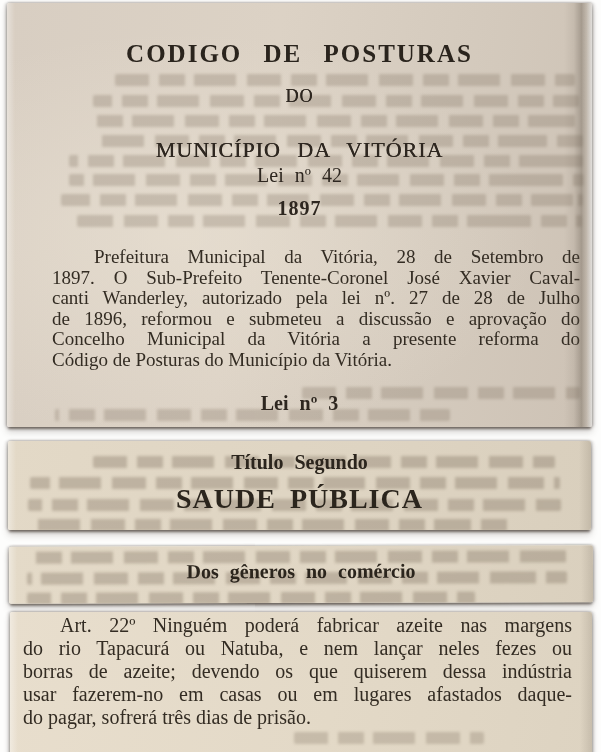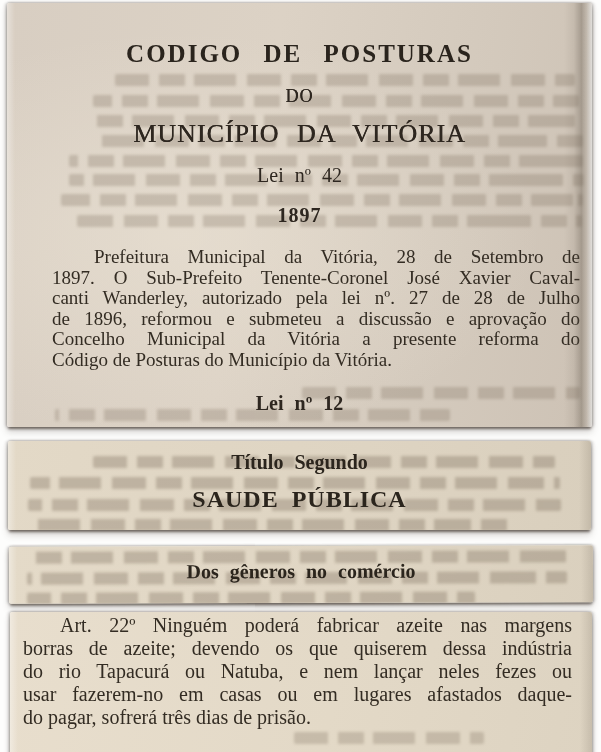--- a/index.html
+++ b/index.html
@@ -96,35 +96,35 @@
   
   .txt { position: absolute; left: 0; right: 0; z-index: 2; color: #2e2720; }
   .center { text-align: center; }
   .semibold { text-shadow: 0.35px 0 0 currentColor; }
 
   .main-title {
     top: 12px; font-size: 25px; line-height: 44px;
     letter-spacing: 2px; word-spacing: 13px; color: #2a241d;
   }
   .title-do    { top: 82px;  font-size: 18px; line-height: 22px; letter-spacing: 1px; }
-  .muni-title  { top: 118px; font-size: 26px; line-height: 26px; letter-spacing: 1px; word-spacing: 10px; }
+  .muni-title  { top: 134px; font-size: 22px; line-height: 26px; letter-spacing: 1px; word-spacing: 10px; }
   .law-42      { top: 160px; font-size: 20px; line-height: 24px; font-weight: normal; word-spacing: 6px; }
-  .year-head   { top: 200px; font-size: 20px; line-height: 24px; font-weight: bold; letter-spacing: 1px; }
+  .year-head   { top: 193px; font-size: 20px; line-height: 24px; font-weight: bold; letter-spacing: 1px; }
   .law-12      { top: 388px; font-size: 20px; line-height: 24px; font-weight: bold; word-spacing: 6px; }
 
   .preamble {
     position: absolute; top: 244px; left: 45px; width: 528px; z-index: 2;
     font-size: 19px; line-height: 20.5px; color: #332c23;
   }
   .pl { text-align: justify; text-align-last: justify; }
   .pl.first { padding-left: 42px; }
   .pl.last  { text-align-last: auto; }
 
   .kicker  { top: 9px;  font-size: 20px; line-height: 24px; font-weight: bold; word-spacing: 6px; color: #2b251d; }
-  .s-head  { top: 44px; font-size: 24px; line-height: 28px; font-weight: bold; letter-spacing: 1px; word-spacing: 6px; color: #2b251d; }
+  .s-head  { top: 44px; font-size: 28px; line-height: 28px; font-weight: bold; letter-spacing: 1px; word-spacing: 6px; color: #2b251d; }
   .sub-head{ top: 12px; font-size: 20px; line-height: 26px; font-weight: bold; word-spacing: 6px; color: #2b251d; }
 
   .article {
     position: absolute; top: 2px; left: 13px; right: 20px; z-index: 2;
     font-size: 20px; line-height: 23px; color: #332c23;
   }
   .al { text-align: justify; text-align-last: justify; }
   .al.first { padding-left: 37px; }
   .al.last  { text-align-last: auto; }
 </style>
@@ -153,21 +153,21 @@
 
     <div class="preamble">
       <div class="pl first">Prefeitura Municipal da Vitória, 28 de Setembro de</div>
       <div class="pl">1897. O Sub-Prefeito Tenente-Coronel José Xavier Caval-</div>
       <div class="pl">canti Wanderley, autorizado pela lei nº. 27 de 28 de Julho</div>
       <div class="pl">de 1896, reformou e submeteu a discussão e aprovação do</div>
       <div class="pl">Concelho Municipal da Vitória a presente reforma do</div>
       <div class="pl last">Código de Posturas do Município da Vitória.</div>
     </div>
 
-    <div class="txt center law-12">Lei nº 12</div>
+    <div class="txt center law-12">Lei nº 3</div>
     <div class="edge-r"></div>
   </section>
 
   <section class="seg seg2">
     <div class="ghost h1"></div>
     <div class="ghost h2"></div>
     <div class="ghost h3"></div>
     <div class="ghost h4"></div>
     <div class="txt center kicker">Título Segundo</div>
     <div class="txt center s-head">SAUDE PÚBLICA</div>
@@ -177,20 +177,20 @@
     <div class="ghost k1"></div>
     <div class="ghost k2"></div>
     <div class="ghost k3"></div>
     <div class="txt center sub-head">Dos gêneros no comércio</div>
   </section>
 
   <section class="seg seg4">
     <div class="ghost a1"></div>
     <div class="article">
       <div class="al first">Art. 22º Ninguém poderá fabricar azeite nas margens</div>
+      <div class="al">do rio Tapacurá ou Natuba, e nem lançar neles fezes ou</div>
       <div class="al">borras de azeite; devendo os que quiserem dessa indústria</div>
-      <div class="al">do rio Tapacurá ou Natuba, e nem lançar neles fezes ou</div>
       <div class="al">usar fazerem-no em casas ou em lugares afastados daque-</div>
       <div class="al last">do pagar, sofrerá três dias de prisão.</div>
     </div>
   </section>
 
 </div>
 
 </body></html>

